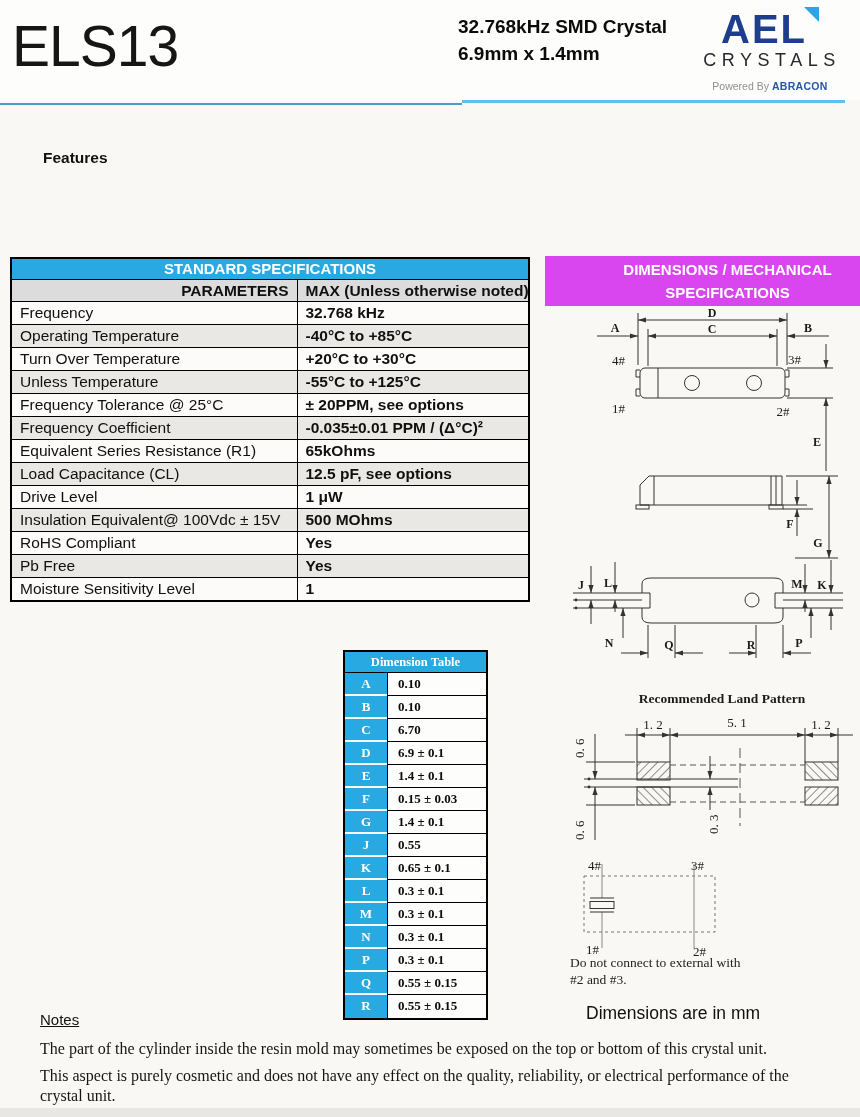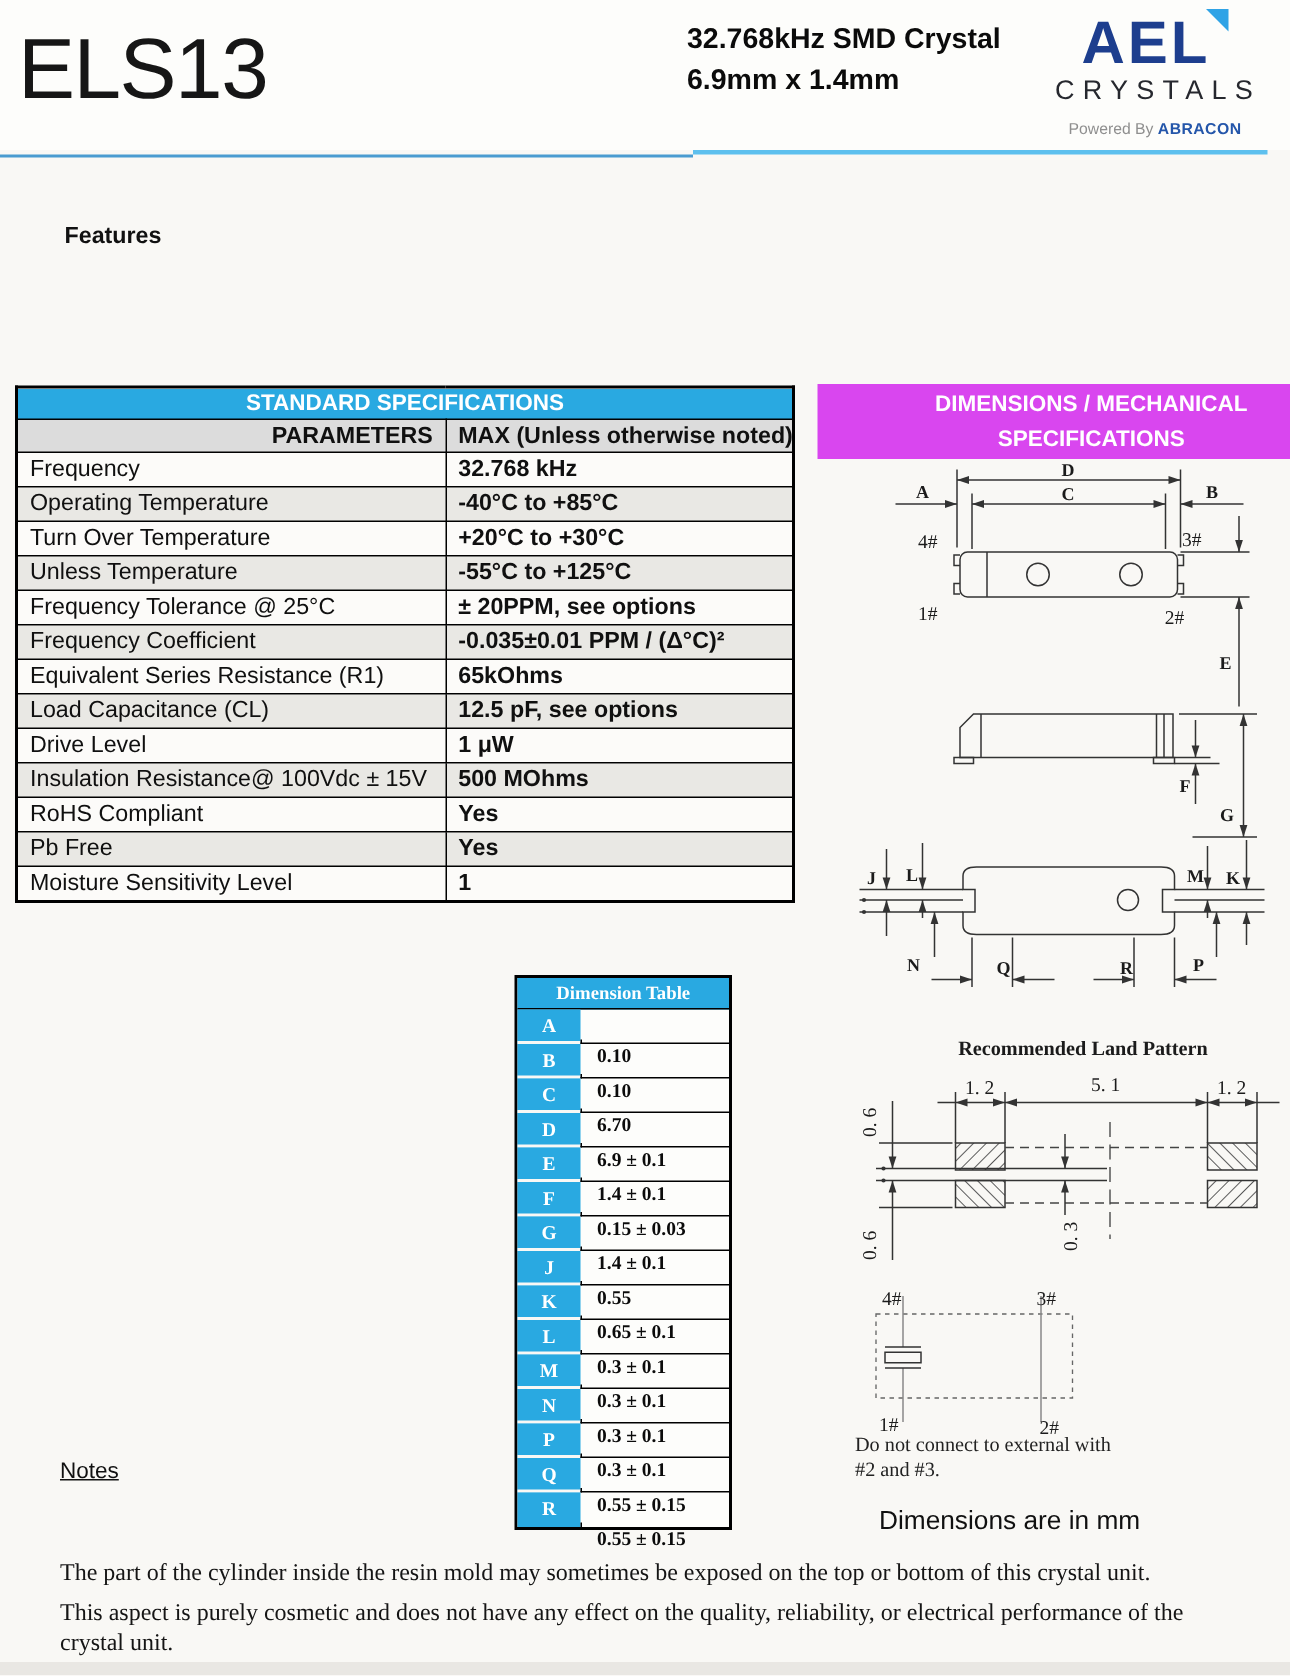--- a/index.html
+++ b/index.html
@@ -36,39 +36,39 @@
 
   
   .dim-panel-header{position:absolute;left:545px;top:256px;width:365px;height:50px;background:#d946ef;color:#fff;font-weight:700;font-size:15px;line-height:23px;text-align:center;padding-top:2px;box-sizing:border-box;}
 
   
   .dim-table{position:absolute;left:343px;top:650px;width:145px;border:2px solid #000;background:#fdfdfb;box-sizing:border-box;font-family:"Liberation Serif",serif;}
   .dim-table .dt-title{height:20px;line-height:20px;background:#29a9e1;color:#fff;font-weight:700;font-size:12.5px;text-align:center;border-bottom:1.5px solid #000;}
   .dim-row{display:flex;height:23px;}
   .dim-key{width:42px;background:#29a9e1;color:#fff;font-weight:700;font-size:13px;text-align:center;line-height:21px;border-bottom:2.5px solid #f9f8f5;box-sizing:border-box;}
   .dim-row:last-child .dim-key{border-bottom:none;}
-  .dim-val{flex:1;border-left:1.5px solid #000;border-bottom:1px solid #000;font-weight:700;font-size:13px;color:#0b0b0b;padding-left:10px;line-height:22px;box-sizing:border-box;margin-top:20px;}
+  .dim-val{flex:1;border-left:1.5px solid #000;border-bottom:1px solid #000;font-weight:700;font-size:13px;color:#0b0b0b;padding-left:10px;line-height:22px;box-sizing:border-box;}
   .dim-row:last-child .dim-val{border-bottom:none;}
 
   
   svg{position:absolute;}
   svg .ln{stroke:#333;stroke-width:1;fill:none;}
   svg .ar{fill:#333;stroke:none;}
   svg .dim-l{font-family:"Liberation Serif",serif;font-weight:700;font-size:12px;fill:#1b1b1b;}
   svg .pin-l{font-family:"Liberation Serif",serif;font-size:13px;fill:#1b1b1b;}
   svg .ttl{font-family:"Liberation Serif",serif;font-weight:700;font-size:13.5px;fill:#1b1b1b;}
   svg .num{font-family:"Liberation Serif",serif;font-size:13px;fill:#1b1b1b;}
   svg .dash{stroke:#444;stroke-width:0.9;fill:none;stroke-dasharray:6,4;}
   svg .cdash{stroke:#444;stroke-width:0.9;fill:none;stroke-dasharray:10,5;}
   svg .wire{stroke:#888;stroke-width:1;fill:none;}
 
   .connect-note{position:absolute;left:570px;top:954px;font-family:"Liberation Serif",serif;font-size:13.5px;line-height:17px;color:#222;}
   .units-note{position:absolute;left:586px;top:1003px;font-size:17.5px;color:#101010;}
 
-  .notes-heading{position:absolute;left:40px;top:972px;font-size:15px;color:#111;text-decoration:underline;}
+  .notes-heading{position:absolute;left:40px;top:1011px;font-size:15px;color:#111;text-decoration:underline;}
   .note-para{position:absolute;left:40px;font-family:"Liberation Serif",serif;font-size:16px;line-height:20px;color:#151515;}
   .note-para.p1{top:1039px;width:805px;}
   .note-para.p2{top:1066px;width:775px;}
   .footer-band{position:absolute;left:0;top:1108px;width:860px;height:9px;background:#e9e7e3;}
 </style>
 </head>
 <body>
 
 <div class="page">
 
@@ -135,21 +135,21 @@
         </tr>
       <tr>
           <td class="param">Load Capacitance (CL)</td>
           <td class="val">12.5 pF, see options</td>
         </tr>
       <tr>
           <td class="param">Drive Level</td>
           <td class="val">1 μW</td>
         </tr>
       <tr>
-          <td class="param">Insulation Resistance@ 100Vdc ± 15V</td>
+          <td class="param">Insulation Equivalent@ 100Vdc ± 15V</td>
           <td class="val">500 MOhms</td>
         </tr>
       <tr>
           <td class="param">RoHS Compliant</td>
           <td class="val">Yes</td>
         </tr>
       <tr>
           <td class="param">Pb Free</td>
           <td class="val">Yes</td>
         </tr>

